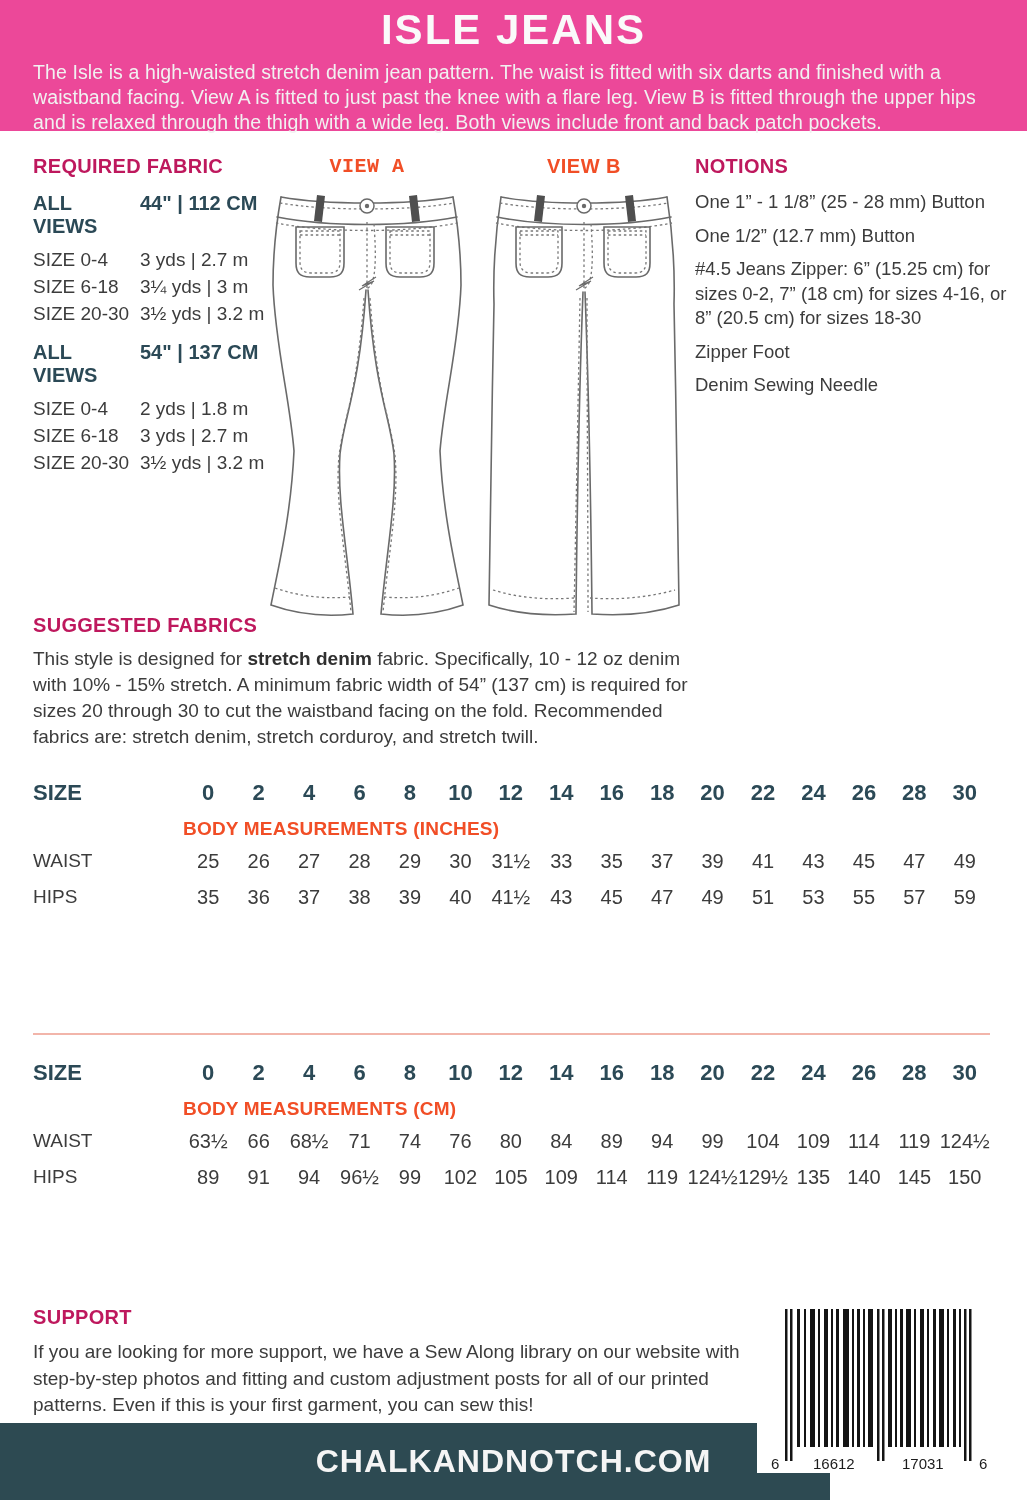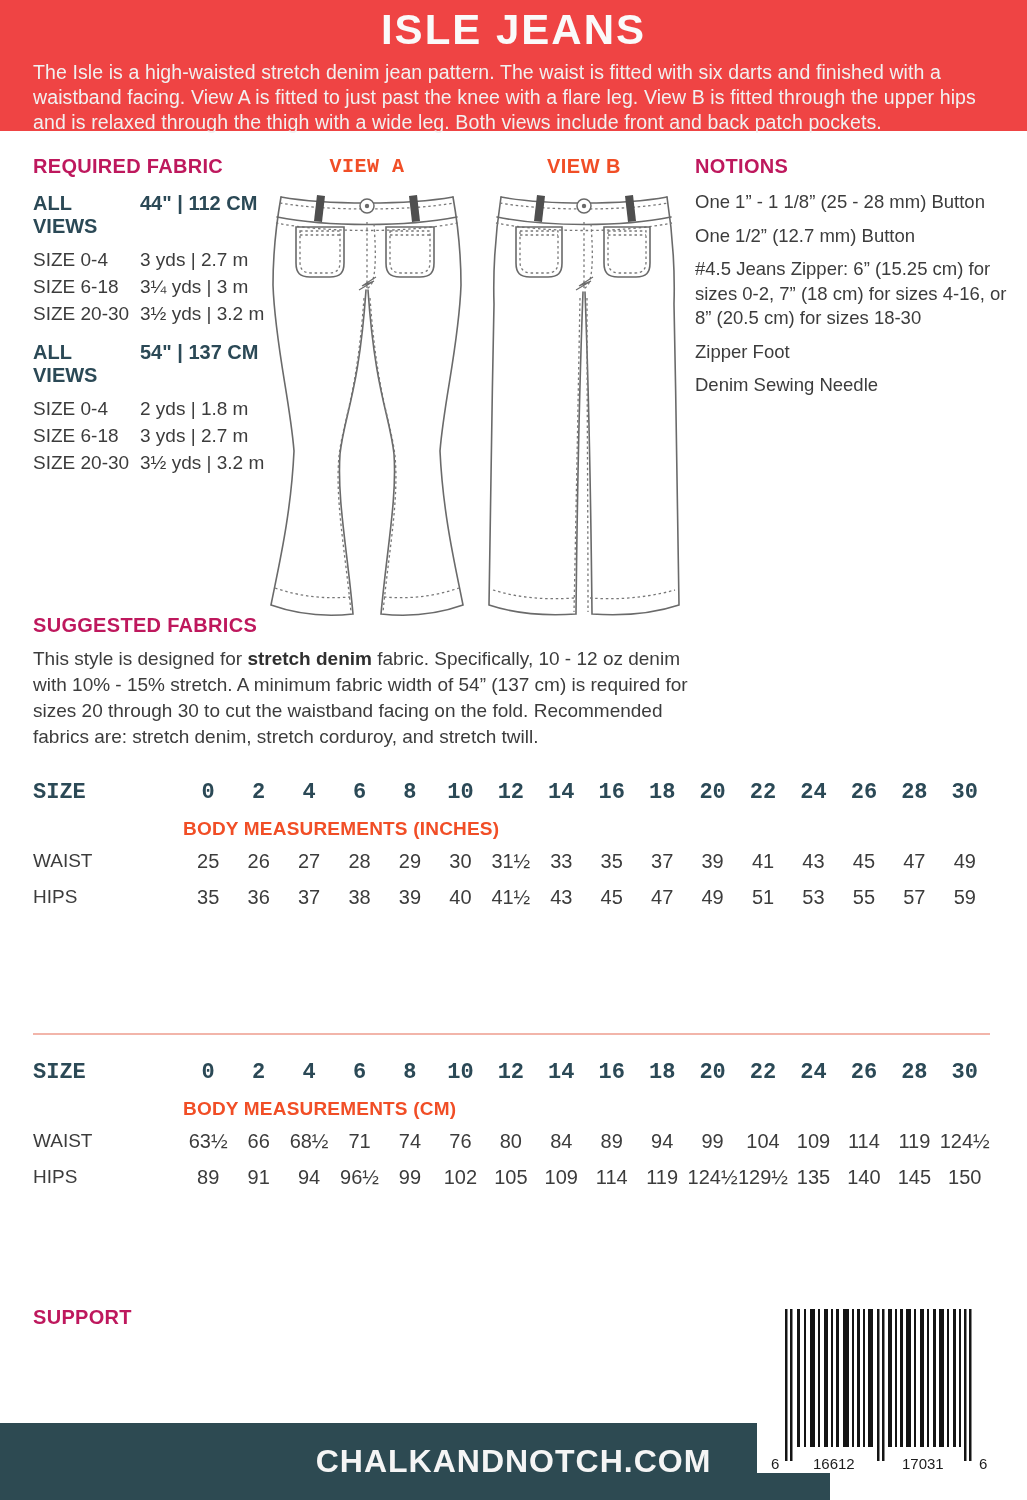--- a/index.html
+++ b/index.html
@@ -2,21 +2,21 @@
 <html><head>
 <meta charset="utf-8">
 <style>
   html,body{margin:0;padding:0;background:#ffffff;}
   .page{
     position:relative; width:1027px; height:1500px; background:#ffffff;
     font-family:"Liberation Sans", sans-serif; overflow:hidden;
     color:#3c3c3c;
   }
   
-  .header{position:absolute; left:0; top:0; width:1027px; height:131px; background:#ef4444;}
+  .header{position:absolute; left:0; top:0; width:1027px; height:131px; background:#ec4899;}
   .page-title{
     margin:0; padding-top:6px; text-align:center; color:#fafafa;
     font-size:42px; font-weight:bold; letter-spacing:2px;
   }
   .header-desc{
     position:absolute; left:33px; top:40px; width:950px;
     color:#f1f1f1; font-size:19.5px; line-height:25px; letter-spacing:0.1px;
   }
   
   .sec-head{
@@ -43,21 +43,21 @@
   
   .suggested{position:absolute; left:33px; top:614px; width:682px;}
   .suggested p{margin:9px 0 0 0; font-size:19px; line-height:26px; color:#3c3c3c;}
   .suggested b{color:#2f2f2f;}
   
   .size-table{position:absolute; left:33px; width:957px;}
   .t-inches{top:770px;}
   .t-cm{top:1050px;}
   .trow{display:flex; align-items:flex-start;}
   .tlabel{width:150px; font-size:19px; color:#3c3c3c;}
-  .thead{height:48px; padding-top:10px; box-sizing:border-box;font-family:Liberation Mono, monospace;}
+  .thead{height:48px; padding-top:10px; box-sizing:border-box;}
   .thead .tlabel{font-size:22px; font-weight:bold; color:#2b4956;}
   .tcells{flex:1; display:flex;}
   .tcell{flex:1; text-align:center; font-size:20px; color:#3c3c3c;}
   .thead-cell{font-size:22px; font-weight:bold; color:#2b4956;}
   .subtitle-row{height:32px;}
   .subtitle{flex:1; text-align:left; color:#f14e26; font-size:19px; font-weight:bold; letter-spacing:0.2px;}
   .data-row{height:36px;}
   .divider{position:absolute; left:33px; top:1033px; width:957px; height:2px; background:#f2b5aa;}
   
   .support{position:absolute; left:33px; top:1306px; width:735px;}
@@ -342,20 +342,21 @@
           <div class="tcell">135</div>
           <div class="tcell">140</div>
           <div class="tcell">145</div>
           <div class="tcell">150</div>
         </div>
     </div>
   </section>
 
   <section class="support">
     <h2 class="sec-head">SUPPORT</h2>
+    <p>If you are looking for more support, we have a Sew Along library on our website with step-by-step photos and fitting and custom adjustment posts for all of our printed patterns. Even if this is your first garment, you can sew this!</p>
   </section>
 
   <footer class="footer">
     <p class="website">CHALKANDNOTCH.COM</p>
   </footer>
 
   <div class="barcode-box">
     <svg width="248" height="174" viewBox="0 0 248 174">
       <rect x="0" y="0" width="248" height="174" fill="#ffffff"></rect>
 

